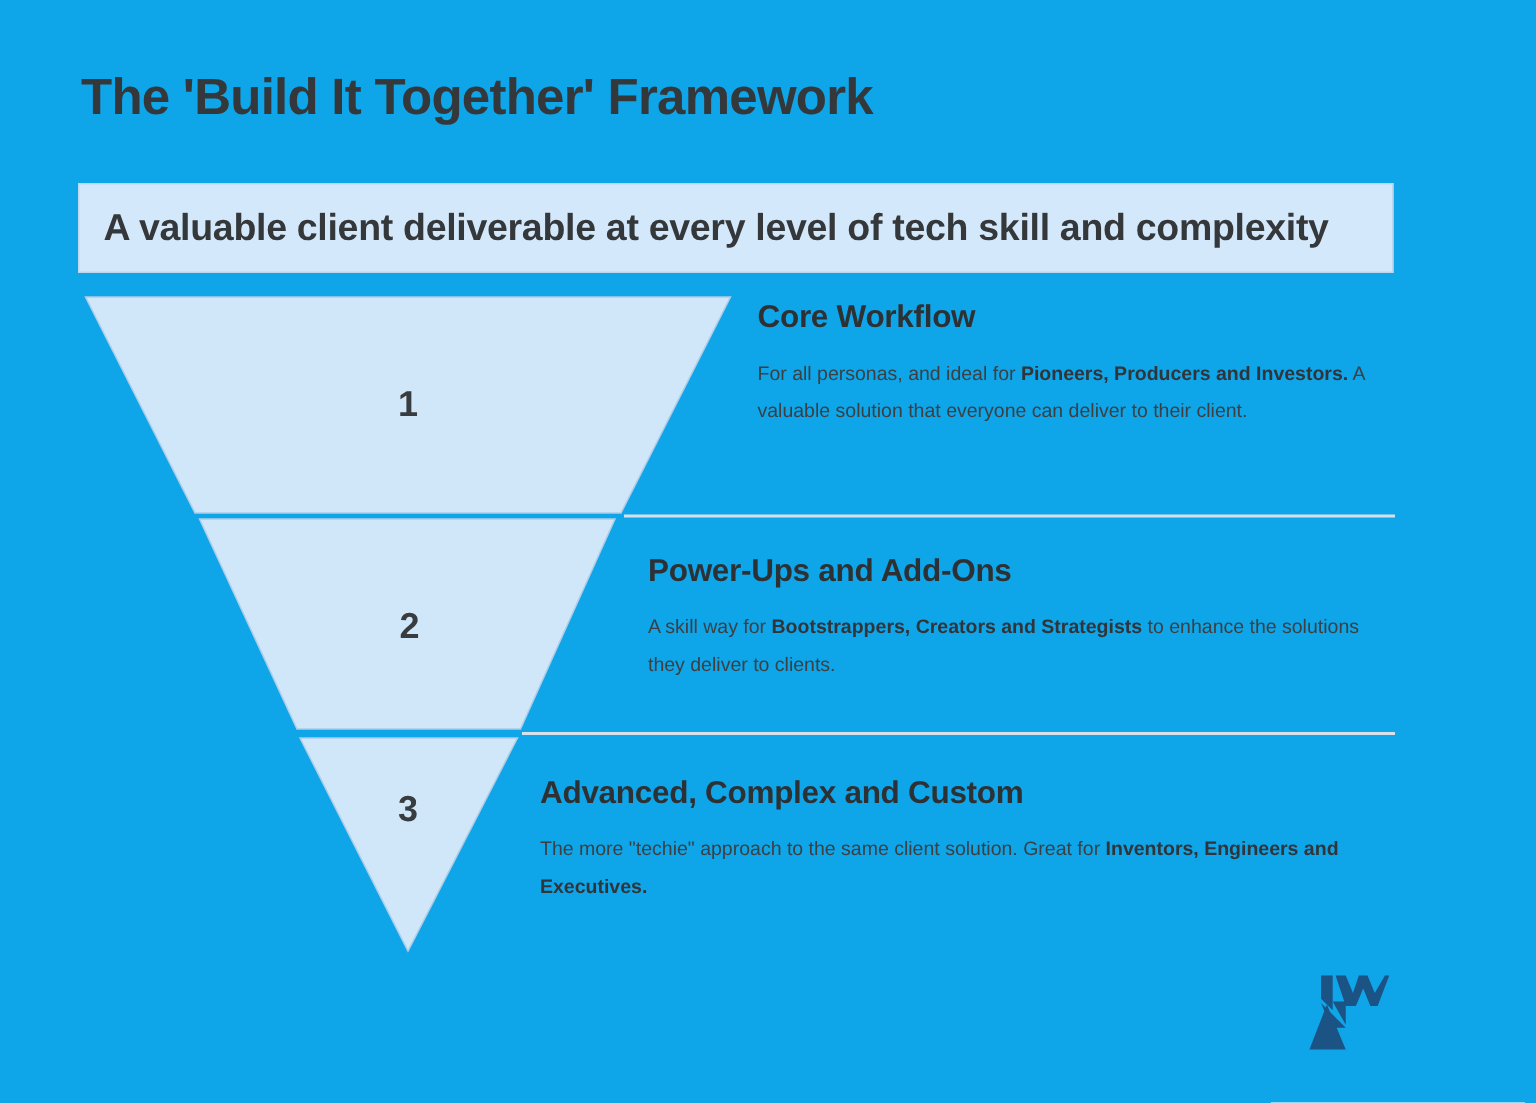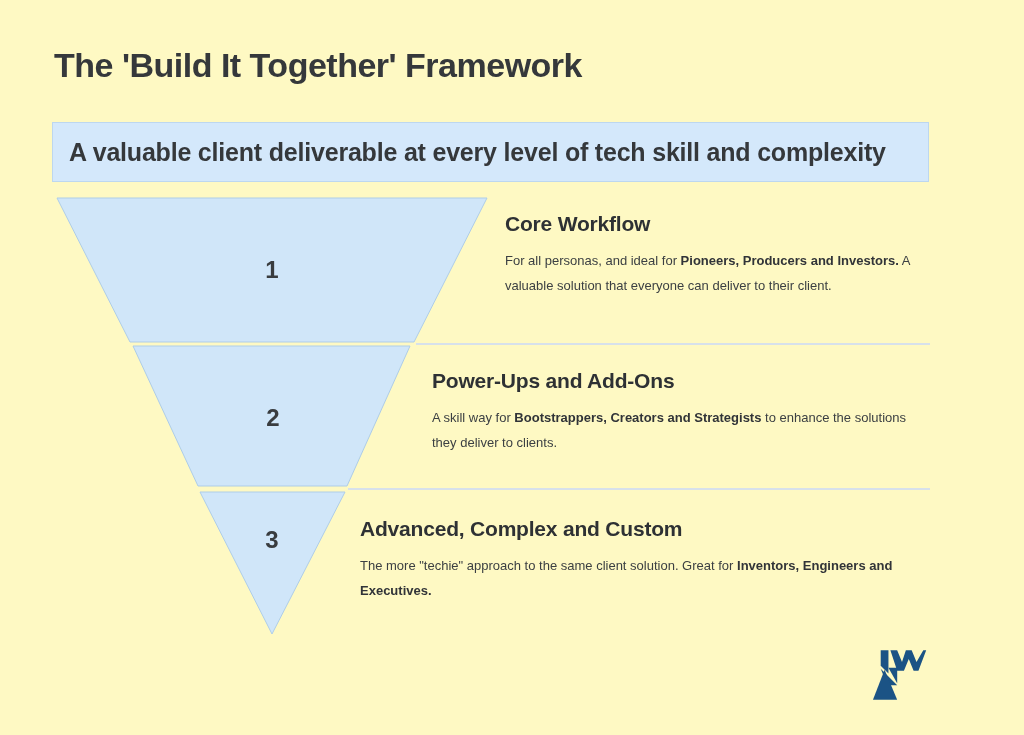--- a/index.html
+++ b/index.html
@@ -1,17 +1,17 @@
 <!DOCTYPE html>
 <html><head>
 <meta charset="utf-8">
 <style>
   html,body{margin:0;padding:0;background:#fff;}
   .canvas{
-    position:relative;width:1024px;height:735px;background:#fef9c3;overflow:hidden;
+    position:relative;width:1024px;height:735px;background:#0ea5e9;overflow:hidden;
     font-family:"Liberation Sans","DejaVu Sans",sans-serif;
   }
   .title{
     position:absolute;left:54px;top:46px;margin:0;
     font-size:34px;font-weight:700;letter-spacing:-0.5px;
     color:var(--title_text,#35383b);
   }
   .banner{
     position:absolute;left:52px;top:122px;width:877px;height:60px;
     box-sizing:border-box;border:1px solid var(--banner_border,#bdd7ef);
@@ -31,21 +31,21 @@
     position:absolute;transform:translate(-50%,-50%);
     font-size:24px;font-weight:700;color:var(--number_text,#393c3f);
   }
   .n1{left:272px;top:270px;}
   .n2{left:273px;top:418px;}
   .n3{left:272px;top:540px;}
   .divider{position:absolute;height:2px;background:var(--divider,#d7e1eb);}
   .d1{left:416px;top:343px;width:514px;}
   .d2{left:348px;top:488px;width:582px;}
   .sec{position:absolute;}
-  .s1{left:505px;top:212px;width:420px;}
+  .s1{left:505px;top:200px;width:420px;}
   .s2{left:432px;top:369px;width:480px;}
   .s3{left:360px;top:517px;width:535px;}
   .sec h2{
     margin:0 0 12px 0;font-size:21px;font-weight:700;
     color:var(--heading_text,#2e3134);letter-spacing:-0.2px;
   }
   .sec p{
     margin:0;font-size:13px;line-height:25px;
     color:var(--body_text,#3c4043);
   }

